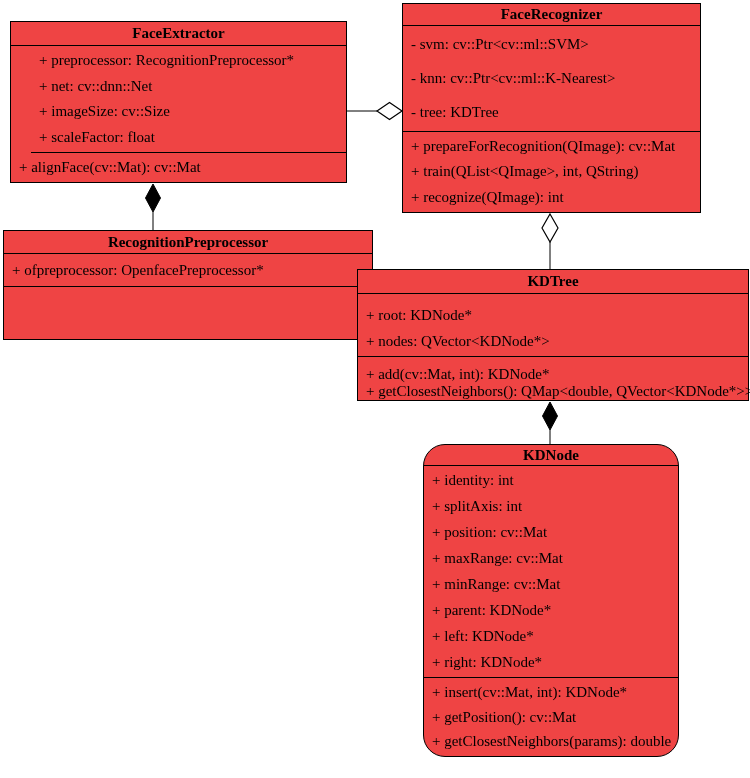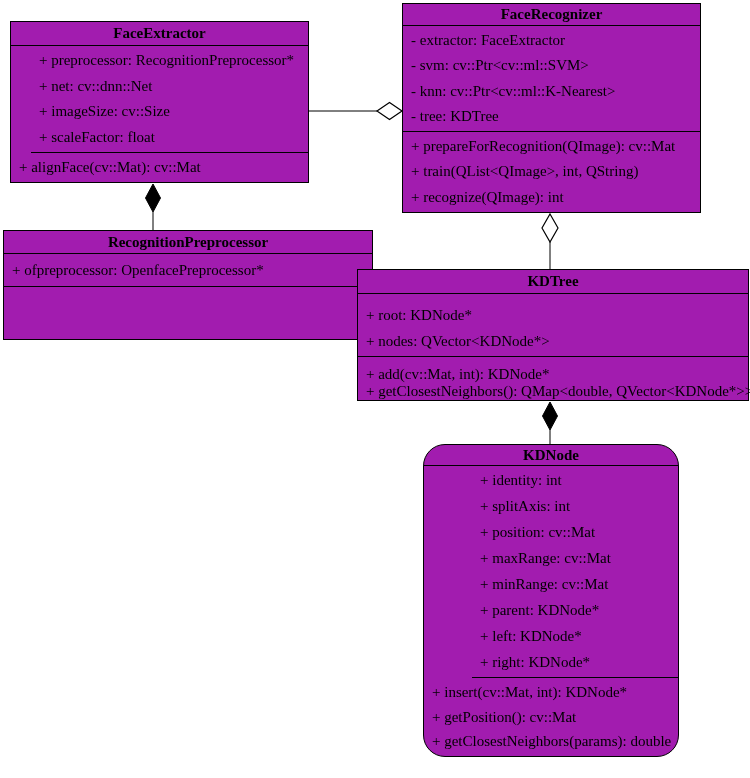--- a/index.html
+++ b/index.html
@@ -19,21 +19,21 @@
   #connectors {
     position: absolute;
     left: 0;
     top: 0;
     width: 750px;
     height: 778px;
   }
   .cls {
     position: absolute;
     box-sizing: border-box;
-    background: #a21caf;
+    background: #ef4444;
     border: 1px solid #000000;
     display: flex;
     flex-direction: column;
   }
   .cls .title {
     box-sizing: border-box;
     border-bottom: 1px solid #000000;
     font-weight: bold;
     font-size: 15px;
     display: flex;
@@ -55,21 +55,21 @@
   .cls .row {
     display: flex;
     align-items: center;
     padding-left: 8px;
     padding-right: 2px;
     font-size: 15px;
     white-space: nowrap;
     flex: 1 1 auto;
   }
   
-  #face-extractor        { left: 10px;  top: 21px;  width: 299px; height: 162px; }
+  #face-extractor        { left: 10px;  top: 21px;  width: 337px; height: 162px; }
   #face-extractor .title { height: 24px; }
   #face-extractor .attrs { height: 107px; margin-left: 20px; }
   #face-extractor .methods { flex: 1 1 auto; }
 
   #face-recognizer        { left: 402px; top: 3px;   width: 299px; height: 210px; }
   #face-recognizer .title { height: 22px; }
   #face-recognizer .attrs { height: 106px; }
   #face-recognizer .methods { flex: 1 1 auto; }
 
   #recognition-preprocessor        { left: 3px; top: 230px; width: 370px; height: 110px; }
@@ -77,21 +77,21 @@
   #recognition-preprocessor .attrs { height: 33px; }
   #recognition-preprocessor .methods { flex: 1 1 auto; }
 
   #kd-tree        { left: 357px; top: 269px; width: 392px; height: 132px; gap: 7px; }
   #kd-tree .title { height: 24px; }
   #kd-tree .attrs { height: 56px; }
   #kd-tree .methods { flex: 1 1 auto; }
 
   #kd-node        { left: 423px; top: 444px; width: 256px; height: 313px; border-radius: 22px; }
   #kd-node .title { height: 21px; }
-  #kd-node .attrs { height: 212px; margin-left: 48px; }
+  #kd-node .attrs { height: 212px; }
   #kd-node .methods { flex: 1 1 auto; }
 </style>
 </head>
 <body>
 
 <div id="canvas">
 
   <svg id="connectors" viewBox="0 0 750 778" xmlns="http://www.w3.org/2000/svg">
 
     <line x1="309" y1="111" x2="377" y2="111" stroke="#000000" stroke-width="1"></line>
@@ -116,21 +116,20 @@
       <div class="row">+ scaleFactor: float</div>
     </div>
     <div class="sec methods">
       <div class="row">+ alignFace(cv::Mat): cv::Mat</div>
     </div>
   </div>
 
   <div class="cls" id="face-recognizer">
     <div class="title">FaceRecognizer</div>
     <div class="sec attrs">
-      <div class="row">- extractor: FaceExtractor</div>
       <div class="row">- svm: cv::Ptr&lt;cv::ml::SVM&gt;</div>
       <div class="row">- knn: cv::Ptr&lt;cv::ml::K-Nearest&gt;</div>
       <div class="row">- tree: KDTree</div>
     </div>
     <div class="sec methods">
       <div class="row">+ prepareForRecognition(QImage): cv::Mat</div>
       <div class="row">+ train(QList&lt;QImage&gt;, int, QString)</div>
       <div class="row">+ recognize(QImage): int</div>
     </div>
   </div>

